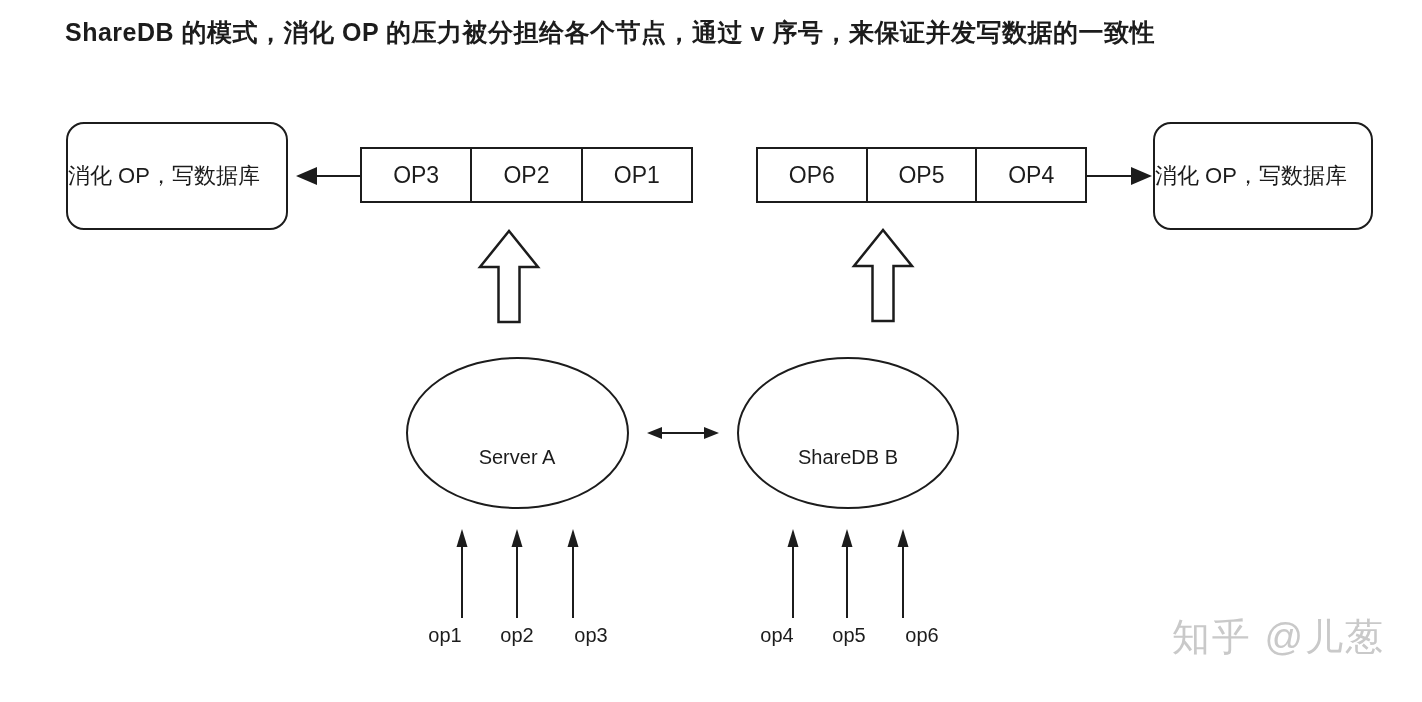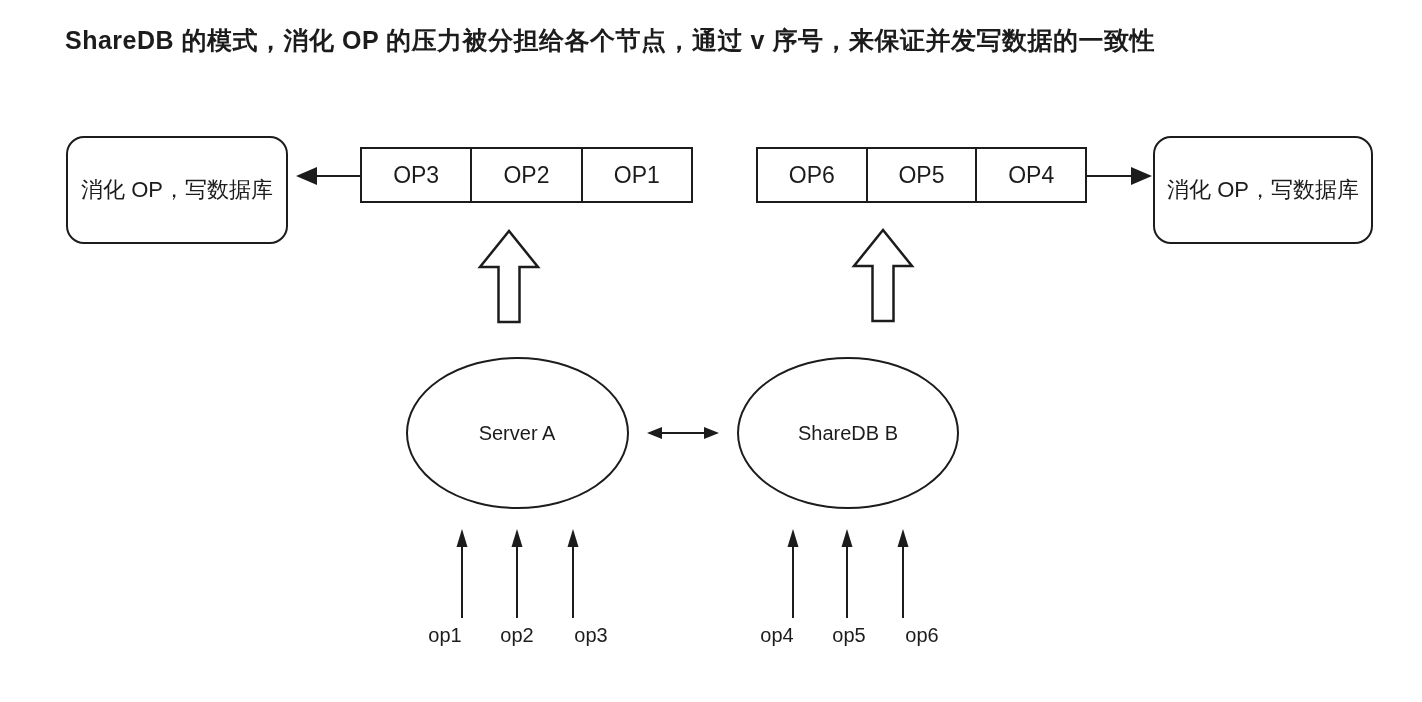--- a/index.html
+++ b/index.html
@@ -16,36 +16,34 @@
   .canvas {
     position: relative;
     width: 1422px;
     height: 702px;
     background: var(--background);
     overflow: hidden;
   }
   .title {
     position: absolute;
     left: 65px;
-    top: 24px;
+    top: 16px;
     font-size: 25px;
     font-weight: 700;
     letter-spacing: 0.5px;
     white-space: nowrap;
   }
   .consumer-box {
     position: absolute;
     border: 2px solid var(--stroke);
     border-radius: 18px;
     display: flex;
     align-items: center;
-    justify-content: center;
     font-size: 22px;
     background: var(--background);
-    margin-top: 14px;
   }
   .consumer-box.left  { left: 66px;   top: 122px; width: 222px; height: 108px; }
   .consumer-box.right { left: 1153px; top: 122px; width: 220px; height: 108px; }
   .queue {
     position: absolute;
     top: 147px;
     height: 56px;
     display: flex;
     border: 2px solid var(--stroke);
     background: var(--background);
@@ -69,20 +67,21 @@
   }
   .overlay .ln   { stroke: var(--stroke); stroke-width: 2; fill: none; }
   .overlay .head { fill: var(--stroke); stroke: none; }
   .overlay .hollow { fill: var(--background); stroke: var(--stroke); stroke-width: 2.5; stroke-linejoin: miter; }
   .overlay .shape  { fill: var(--background); stroke: var(--stroke); stroke-width: 2; }
   .server-label {
     position: absolute;
     width: 140px;
     text-align: center;
     font-size: 20px;
+    margin-top: 24px;
   }
   .server-label.a { left: 447px; top: 422px; }
   .server-label.b { left: 778px; top: 422px; }
   .op-label {
     position: absolute;
     top: 624px;
     width: 70px;
     text-align: center;
     font-size: 20px;
   }
@@ -177,14 +176,15 @@
   <div class="server-label a">Server A</div>
   <div class="server-label b">ShareDB B</div>
 
   <div class="op-label" style="left:410px">op1</div>
   <div class="op-label" style="left:482px">op2</div>
   <div class="op-label" style="left:556px">op3</div>
   <div class="op-label" style="left:742px">op4</div>
   <div class="op-label" style="left:814px">op5</div>
   <div class="op-label" style="left:887px">op6</div>
 
+  <div class="watermark">知乎 @儿葱</div>
 
 </div>
 
 </body></html>

